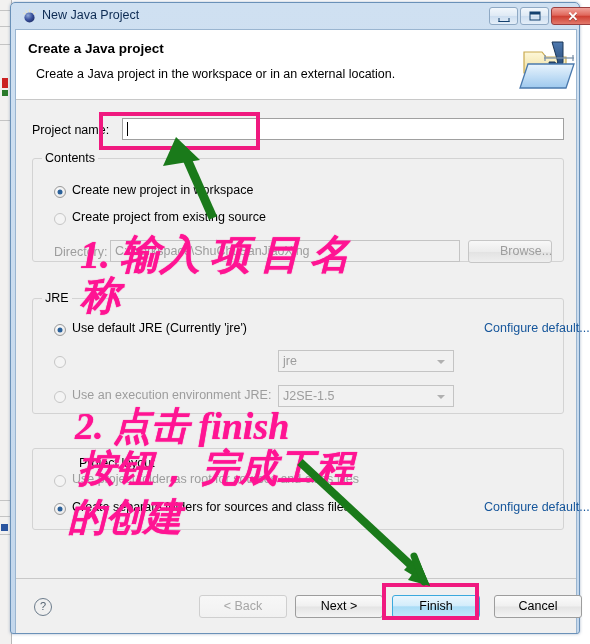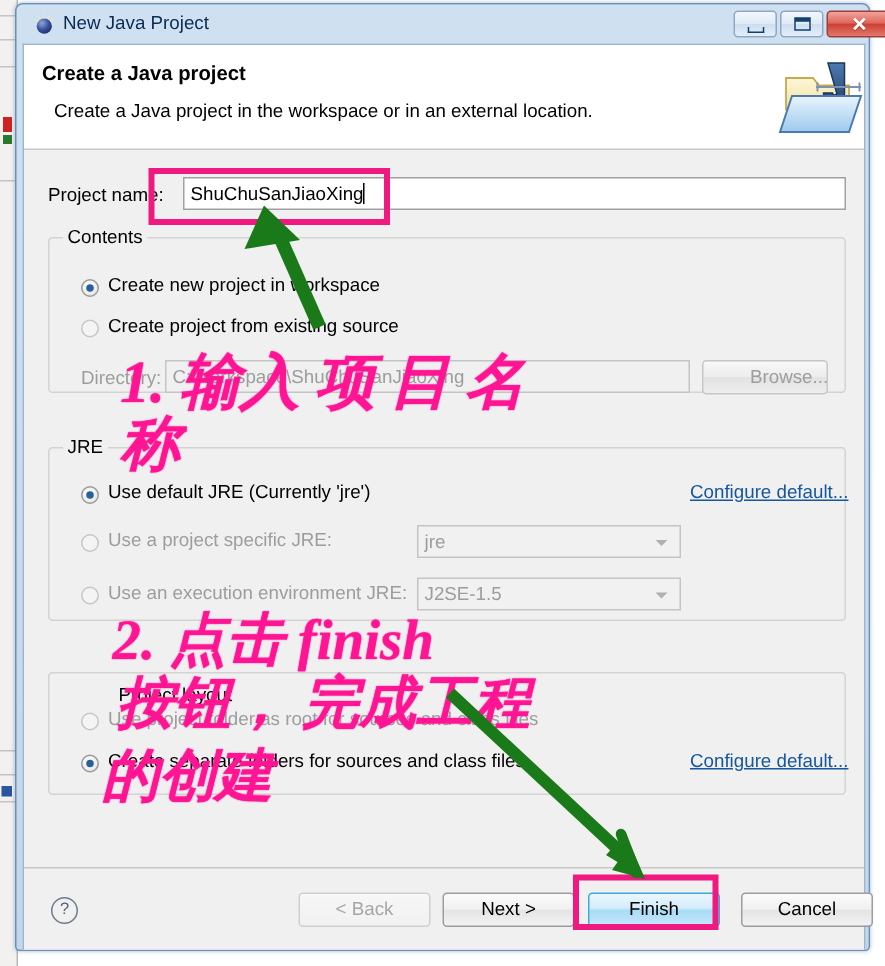--- a/index.html
+++ b/index.html
@@ -317,23 +317,23 @@
     border: 1px solid #3ba9dd;
     border-radius: 3px;
     color: #000000;
     background: linear-gradient(to bottom, #eaf6fd 0%, #d4edfb 45%, #a9dcf6 52%, #c3e7fb 100%);
   }
 
   .link {
     position: absolute;
     font-size: 12.5px;
     color: #16569b;
-    text-decoration: underline;
     white-space: nowrap;
     cursor: pointer;
+    margin-left: 24px;
   }
 
   
   #footer {
     position: absolute;
     left: 5px; top: 575px;
     width: 560px; height: 55px;
     background: #f0f0f0;
     border-top: 1px solid #c8c8c8;
     box-sizing: border-box;
@@ -446,21 +446,21 @@
       <line x1="31" y1="19" x2="31" y2="25" stroke="#7d93ab" stroke-width="1.3"></line>
       <line x1="59" y1="19" x2="59" y2="25" stroke="#7d93ab" stroke-width="1.3"></line>
       <path d="M14 28 h46 l-8 24 h-46 z" fill="url(#fg2)" stroke="#4a79ad" stroke-width="1.3"></path>
     </svg>
   </div>
 
   <div id="body">
 
     <div class="lbl" style="left:16px; top:23px;">Project name:</div>
     <div class="textfield" style="left:106px; top:18px; width:442px;">
-      <span>ShuChuSanJiaoXing</span><span class="caret"></span>
+      <span class="caret"></span>
     </div>
 
     <div class="group" style="left:16px; top:58px; width:532px; height:104px;"></div>
     <div class="group-title" style="left:26px; top:51px;">Contents</div>
 
     <div class="radio checked" style="left:38px; top:86px;"></div>
     <div class="lbl" style="left:56px; top:83px;">Create new project in workspace</div>
 
     <div class="radio disabled" style="left:38px; top:113px;"></div>
     <div class="lbl" style="left:56px; top:110px;">Create project from existing source</div>
@@ -472,21 +472,20 @@
     <div class="pushbtn" style="left:452px; top:140px; width:84px;padding-left:31px;">Browse...</div>
 
     <div class="group" style="left:16px; top:198px; width:532px; height:116px;"></div>
     <div class="group-title" style="left:26px; top:191px;">JRE</div>
 
     <div class="radio checked" style="left:38px; top:224px;"></div>
     <div class="lbl" style="left:56px; top:221px;">Use default JRE (Currently 'jre')</div>
     <div class="link" style="left:444px; top:221px;">Configure default...</div>
 
     <div class="radio disabled" style="left:38px; top:256px;"></div>
-    <div class="lbl dim" style="left:56px; top:253px;">Use a project specific JRE:</div>
     <div class="combo" style="left:262px; top:250px; width:176px;">
       <span>jre</span>
       <span class="combo-arrow"></span>
     </div>
 
     <div class="radio disabled" style="left:38px; top:291px;"></div>
     <div class="lbl dim" style="left:56px; top:288px;">Use an execution environment JRE:</div>
     <div class="combo" style="left:262px; top:285px; width:176px;">
       <span>J2SE-1.5</span>
       <span class="combo-arrow"></span>

